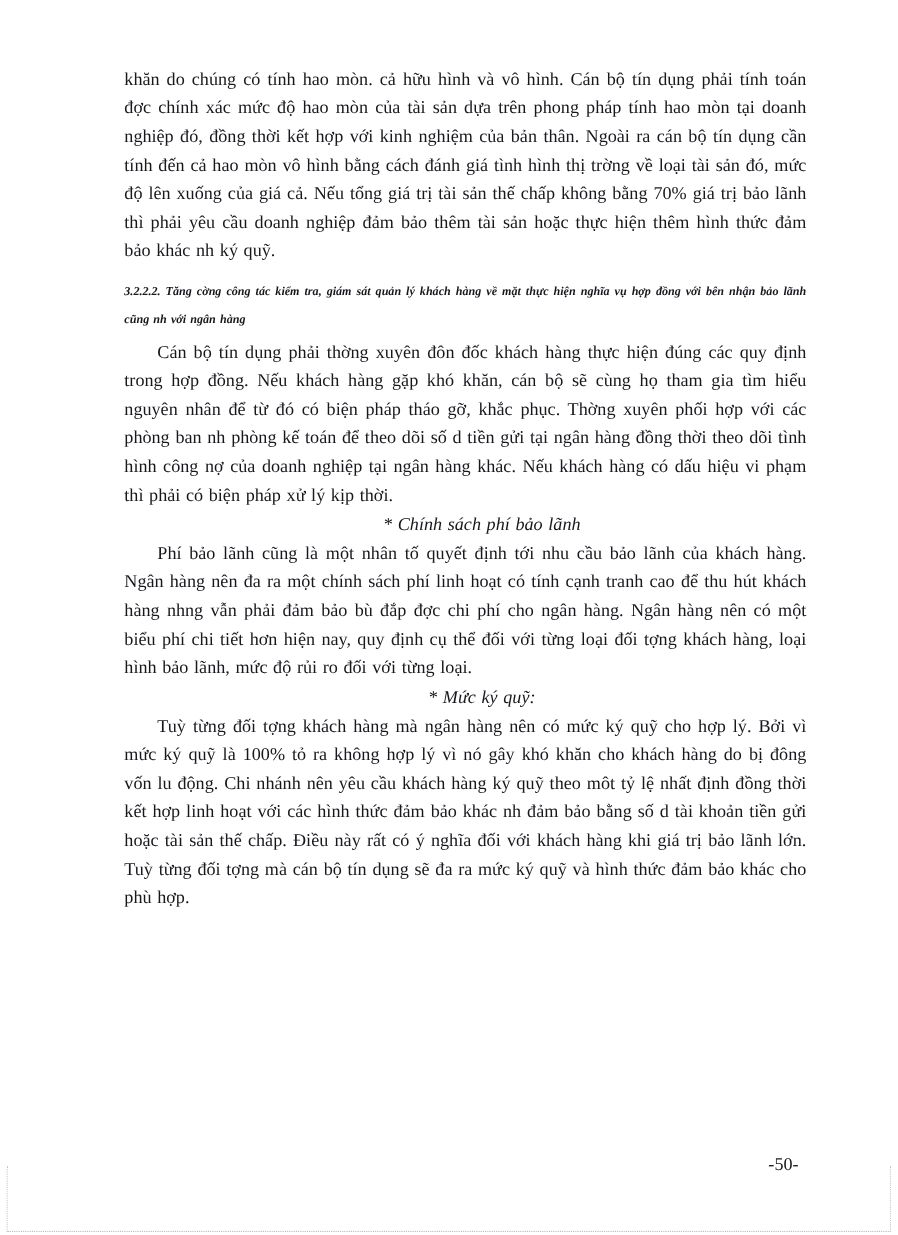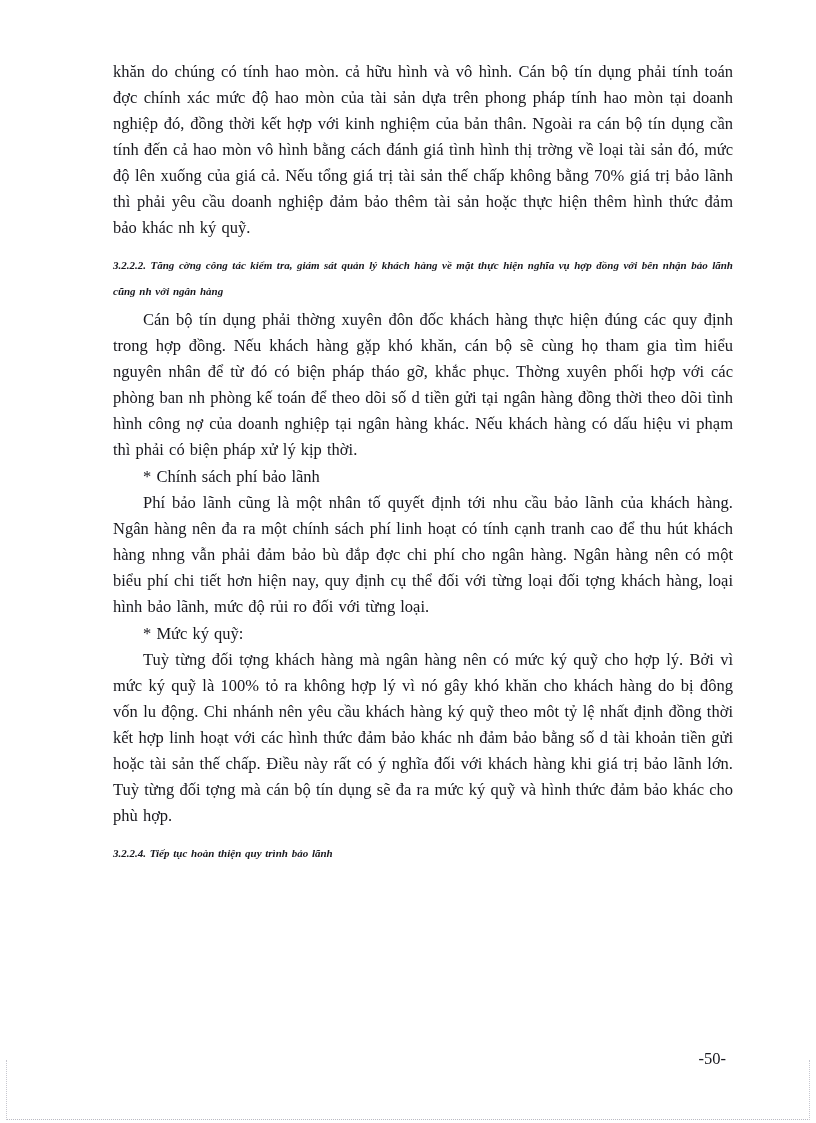--- a/index.html
+++ b/index.html
@@ -40,22 +40,23 @@
     text-indent: 0;
   }
   .heading {
     font-weight: bold;
     font-style: italic;
     font-size: 11px;
     margin-top: 11px;
     margin-bottom: 3px;
   }
   .star {
+    font-style: italic;
     text-indent: 30px;
-    text-align: left;
+    text-align: center;
     margin-top: 1px;
   }
   .page-number {
     position: absolute;
     top: 1046px;
     right: 90px;
     font-size: 16.5px;
     line-height: 26px;
   }
   .bottom-edge {
@@ -90,21 +91,20 @@
 
 
     <p class="block star">* Chính sách phí bảo lãnh</p>
 
     <p class="block para">Phí bảo lãnh cũng là một nhân tố quyết định tới nhu cầu bảo lãnh của khách hàng. Ngân hàng nên đa ra một chính sách phí linh hoạt có tính cạnh tranh cao để thu hút khách hàng nhng vẫn phải đảm bảo bù đắp đợc chi phí cho ngân hàng. Ngân hàng nên có một biểu phí chi tiết hơn hiện nay, quy định cụ thể đối với từng loại đối tợng khách hàng, loại hình bảo lãnh, mức độ rủi ro đối với từng loại.</p>
 
     <p class="block star">* Mức ký quỹ:</p>
 
     <p class="block para">Tuỳ từng đối tợng khách hàng mà ngân hàng nên có mức ký quỹ cho hợp lý. Bởi vì mức ký quỹ là 100% tỏ ra không hợp lý vì nó gây khó khăn cho khách hàng do bị đông vốn lu động. Chi nhánh nên yêu cầu khách hàng ký quỹ theo môt tỷ lệ nhất định đồng thời kết hợp linh hoạt với các hình thức đảm bảo khác nh đảm bảo bằng số d tài khoản tiền gửi hoặc tài sản thế chấp. Điều này rất có ý nghĩa đối với khách hàng khi giá trị bảo lãnh lớn. Tuỳ từng đối tợng mà cán bộ tín dụng sẽ đa ra mức ký quỹ và hình thức đảm bảo khác cho phù hợp.</p>
 
-    <h3 class="block heading">3.2.2.4. Tiếp tục hoàn thiện quy trình bảo lãnh</h3>
 
   </div>
 
   <div class="page-number">-50-</div>
 
   <div class="bottom-edge"></div>
   <div class="side-edge-left"></div>
   <div class="side-edge-right"></div>
 
 </div>

